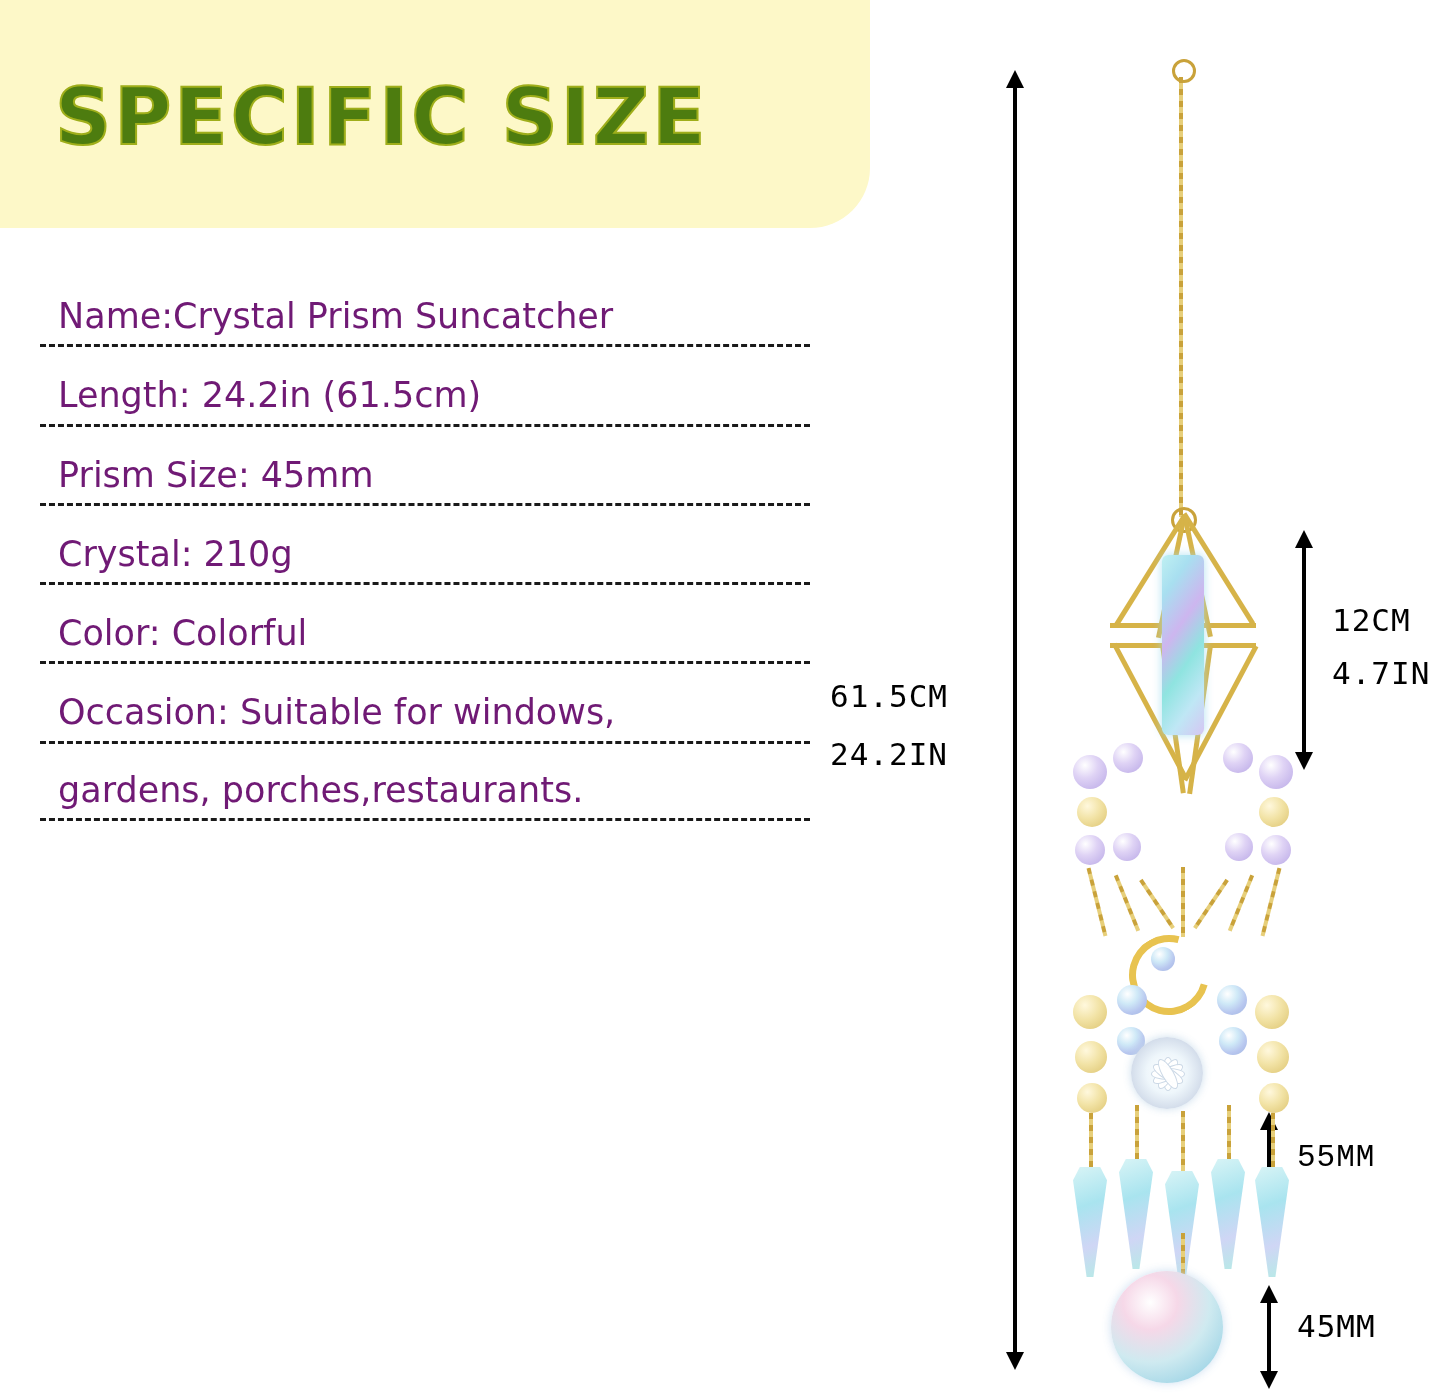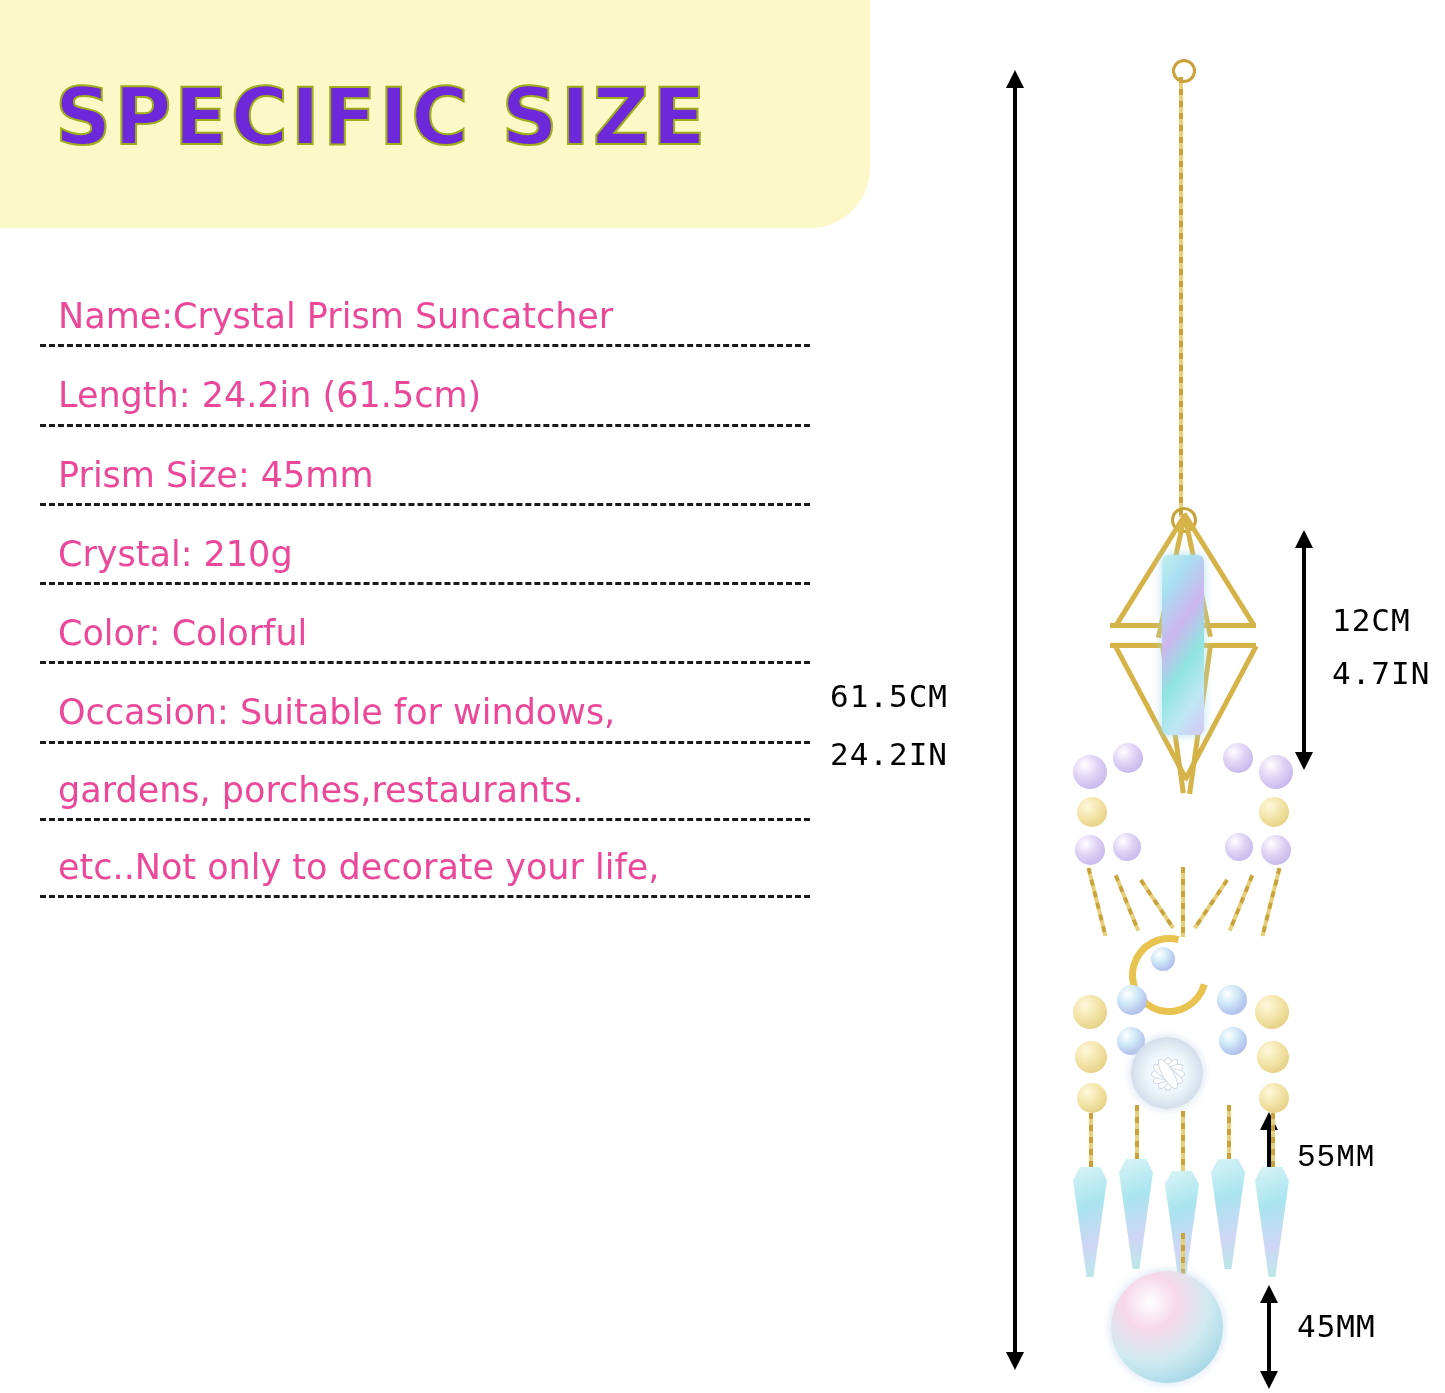--- a/index.html
+++ b/index.html
@@ -26,21 +26,21 @@
     border-bottom-right-radius: 60px;
   }
   #header-title {
     position: absolute;
     left: 55px;
     top: 72px;
     font-family: "DejaVu Sans", sans-serif;
     font-size: 78px;
     font-weight: bold;
     letter-spacing: 3px;
-    color: #6d28d9;
+    color: #4d7c0f;
     -webkit-text-stroke: 2px #9fae1a;
     white-space: nowrap;
   }
 
   
   #spec-list {
     position: absolute;
     left: 40px;
     top: 296px;
     width: 770px;
@@ -50,21 +50,21 @@
     padding: 0 0 8px 18px;
     margin-bottom: 28px;
     border-bottom: 3px dashed #1a1a1a;
   }
   .spec-row.tight {
     margin-bottom: 26px;
   }
   .spec-text {
     font-family: "DejaVu Sans", sans-serif;
     font-size: 35px;
-    color: #ec4899;
+    color: #701a75;
     line-height: 1.15;
     white-space: nowrap;
   }
 
   
   #diagram {
     position: absolute;
     left: 810px;
     top: 0;
     width: 635px;
@@ -254,23 +254,20 @@
     <div class="spec-text">Crystal: 210g</div>
   </div>
   <div class="spec-row">
     <div class="spec-text">Color: Colorful</div>
   </div>
   <div class="spec-row tight">
     <div class="spec-text">Occasion: Suitable for windows,</div>
   </div>
   <div class="spec-row tight">
     <div class="spec-text">gardens, porches,restaurants.</div>
-  </div>
-  <div class="spec-row tight">
-    <div class="spec-text">etc..Not only to decorate your life,</div>
   </div>
 </div>
 
 <div id="diagram">
 
   <div id="total-arrow">
     <div class="arrowhead arrow-up" style="left:-2px; top:0;"></div>
     <div class="vline" style="left:5px; top:16px; width:4px; height:1270px;"></div>
     <div class="arrowhead arrow-down" style="left:-2px; top:1282px;"></div>
   </div>

